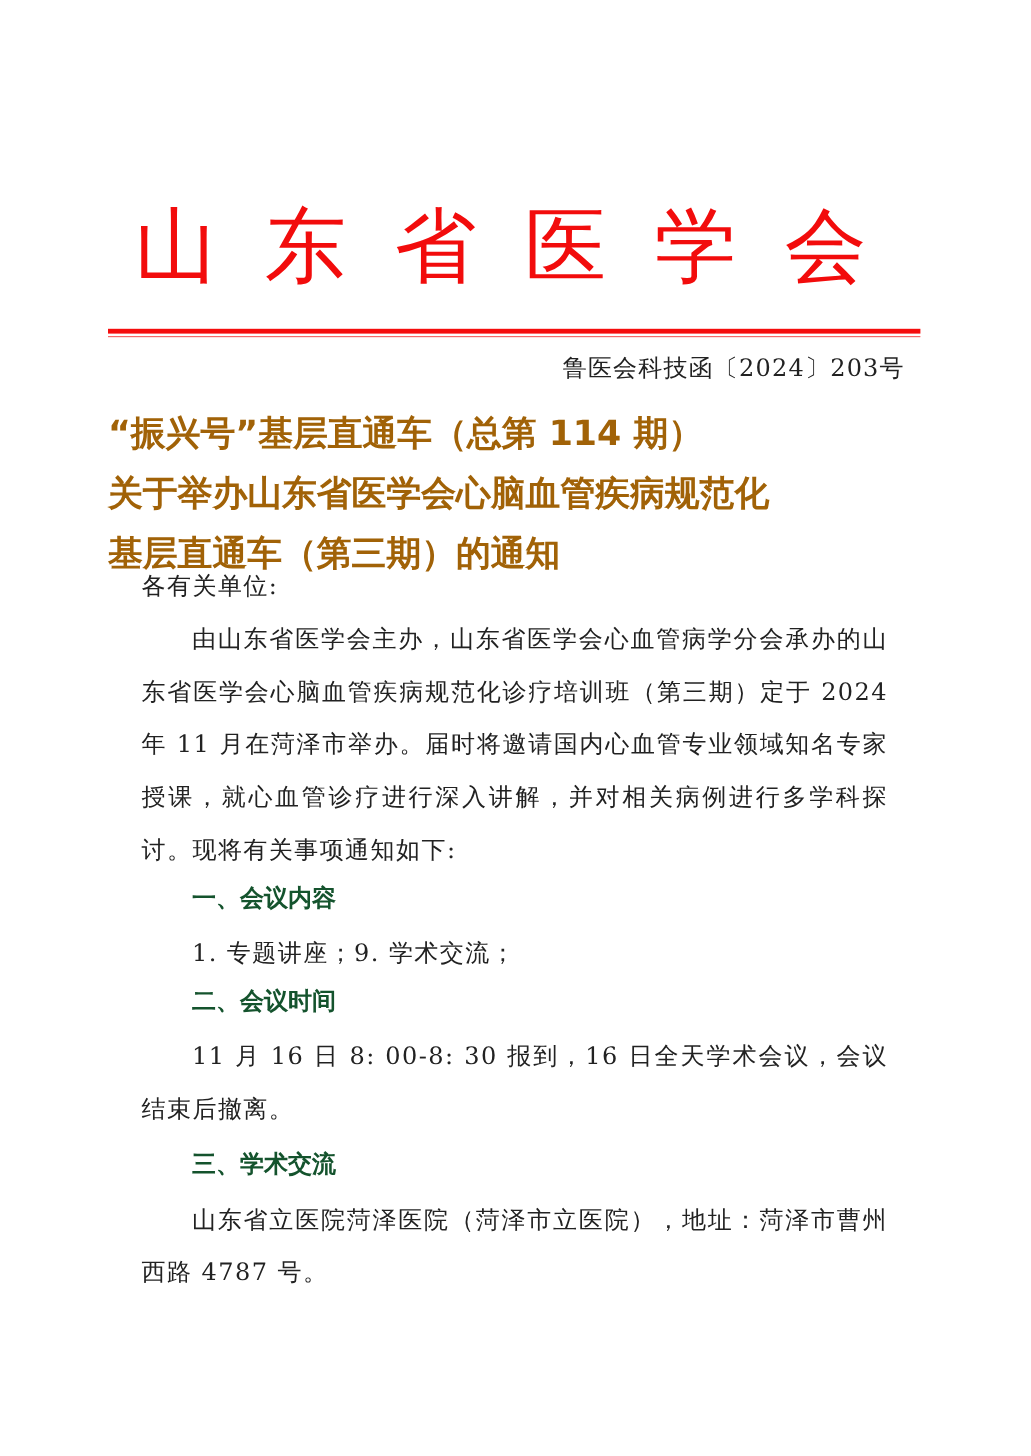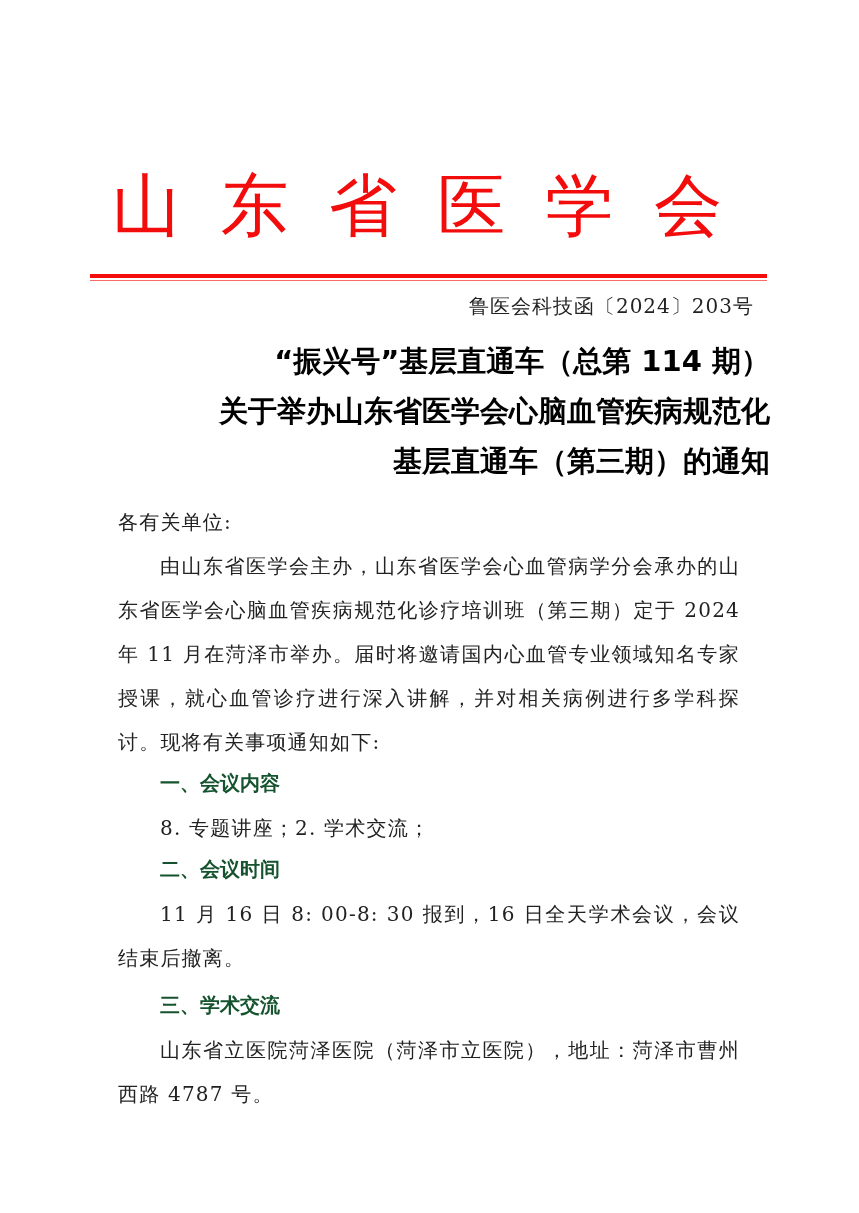--- a/index.html
+++ b/index.html
@@ -12,25 +12,25 @@
     .masthead span { font-family: "DejaVu Serif", serif; font-size: 68px; line-height: 80px;
       color: #f20c0c; font-weight: normal; }
 
     .rule { position: absolute; left: 90px; width: 677px; background: #f50d0d; }
     .rule.thick { top: 274px; height: 4px; }
     .rule.thin { top: 280px; height: 1px; background: #f56a6a; }
 
     .doc-number { position: absolute; right: 105px; top: 291px; font-size: 20px; line-height: 30px;
       color: #222; letter-spacing: 1px; }
 
-    .title { position: absolute; left: 90px; width: 680px; top: 336px; text-align: right;
-      font-family: "DejaVu Sans", sans-serif; font-weight: bold; font-size: 29px; line-height: 50px; color: #000000; }
+    .title { position: absolute; left: 90px; width: 680px; top: 336px; text-align: left;
+      font-family: "DejaVu Sans", sans-serif; font-weight: bold; font-size: 29px; line-height: 50px; color: #a16207; }
     .title div { white-space: nowrap; }
 
-    .body { position: absolute; left: 118px; width: 622px; top: 500px; font-size: 20px; line-height: 44px; color: #222; }
+    .body { position: absolute; left: 118px; width: 622px; top: 466px; font-size: 20px; line-height: 44px; color: #222; }
     .body p { margin: 0; text-align: justify; text-align-last: left; letter-spacing: 1.2px; }
     .body p.indent { text-indent: 42px; }
     .body p.salutation { margin-bottom: 0; }
     .body h3 { margin: 0; font-family: Liberation Mono, monospace; font-weight: bold; font-size: 20px;
       line-height: 42px; padding-left: 42px; color: #14532d; }
     .gap { height: 6px; }
   </style>
 </head>
 <body>
 
@@ -54,21 +54,21 @@
     <div>“振兴号”基层直通车（总第 114 期）</div>
     <div>关于举办山东省医学会心脑血管疾病规范化</div>
     <div>基层直通车（第三期）的通知</div>
   </div>
 
   <div class="body">
     <p class="salutation">各有关单位:</p>
     <p class="indent">由山东省医学会主办，山东省医学会心血管病学分会承办的山东省医学会心脑血管疾病规范化诊疗培训班（第三期）定于 2024 年 11 月在菏泽市举办。届时将邀请国内心血管专业领域知名专家授课，就心血管诊疗进行深入讲解，并对相关病例进行多学科探讨。现将有关事项通知如下:</p>
 
     <h3>一、会议内容</h3>
-    <p class="indent">8. 专题讲座；2. 学术交流；</p>
+    <p class="indent">1. 专题讲座；9. 学术交流；</p>
 
     <h3>二、会议时间</h3>
     <p class="indent">11 月 16 日 8: 00-8: 30 报到，16 日全天学术会议，会议结束后撤离。</p>
     <div class="gap"></div>
 
     <h3>三、学术交流</h3>
     <p class="indent">山东省立医院菏泽医院（菏泽市立医院），地址：菏泽市曹州西路 4787 号。</p>
   </div>
 
 </div>

